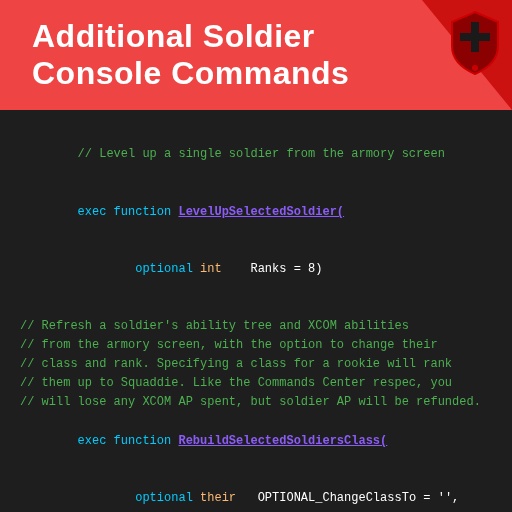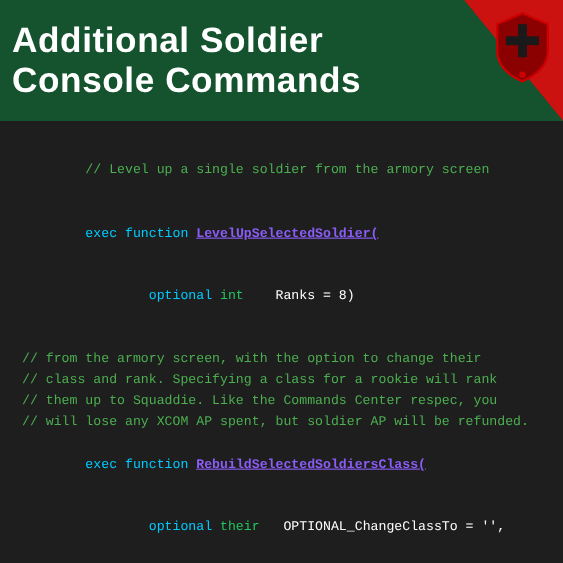--- a/index.html
+++ b/index.html
@@ -15,22 +15,22 @@
     .container {
       width: 512px;
       height: 512px;
       display: flex;
       flex-direction: column;
       background: #1e1e1e;
     }
 
     
     .header {
-      background: #14532d;
-      padding: 18px 20px 18px 11px;
+      background: #ef4444;
+      padding: 18px 20px 18px 32px;
       position: relative;
       min-height: 110px;
       display: flex;
       align-items: center;
     }
 
     .header-title {
       color: #ffffff;
       font-size: 32px;
       font-weight: 900;
@@ -99,21 +99,21 @@
       color: #8b5cf6;
       font-weight: bold;
       text-decoration: underline;
     }
 
     .code-param-keyword {
       color: #00ccff;
     }
 
     .code-param-type {
-      color: #22c55e;
+      color: #fdba74;
       font-family: Liberation Mono, monospace;
     }
 
     .code-param-value {
       color: #ffffff;
     }
 
     .code-line {
       display: block;
       white-space: pre;
@@ -154,20 +154,21 @@
       </span>
       <span class="code-line">
         <span class="code-keyword">exec function </span><span class="code-funcname">LevelUpSelectedSoldier(</span>
       </span>
       <span class="code-line">
         <span class="code-param-keyword">        optional</span><span class="code-param-type"> int</span><span class="code-param-value">    Ranks = 8)</span>
       </span>
     </div>
 
     <div class="code-block">
+      <span class="code-line"><span class="code-comment">// Refresh a soldier's ability tree and XCOM abilities</span></span>
       <span class="code-line"><span class="code-comment">// from the armory screen, with the option to change their</span></span>
       <span class="code-line"><span class="code-comment">// class and rank. Specifying a class for a rookie will rank</span></span>
       <span class="code-line"><span class="code-comment">// them up to Squaddie. Like the Commands Center respec, you</span></span>
       <span class="code-line"><span class="code-comment">// will lose any XCOM AP spent, but soldier AP will be refunded.</span></span>
       <span class="code-line">
         <span class="code-keyword">exec function </span><span class="code-funcname">RebuildSelectedSoldiersClass(</span>
       </span>
       <span class="code-line">
         <span class="code-param-keyword">        optional</span><span class="code-param-type"> their</span><span class="code-param-value">   OPTIONAL_ChangeClassTo = '',</span>
       </span>

